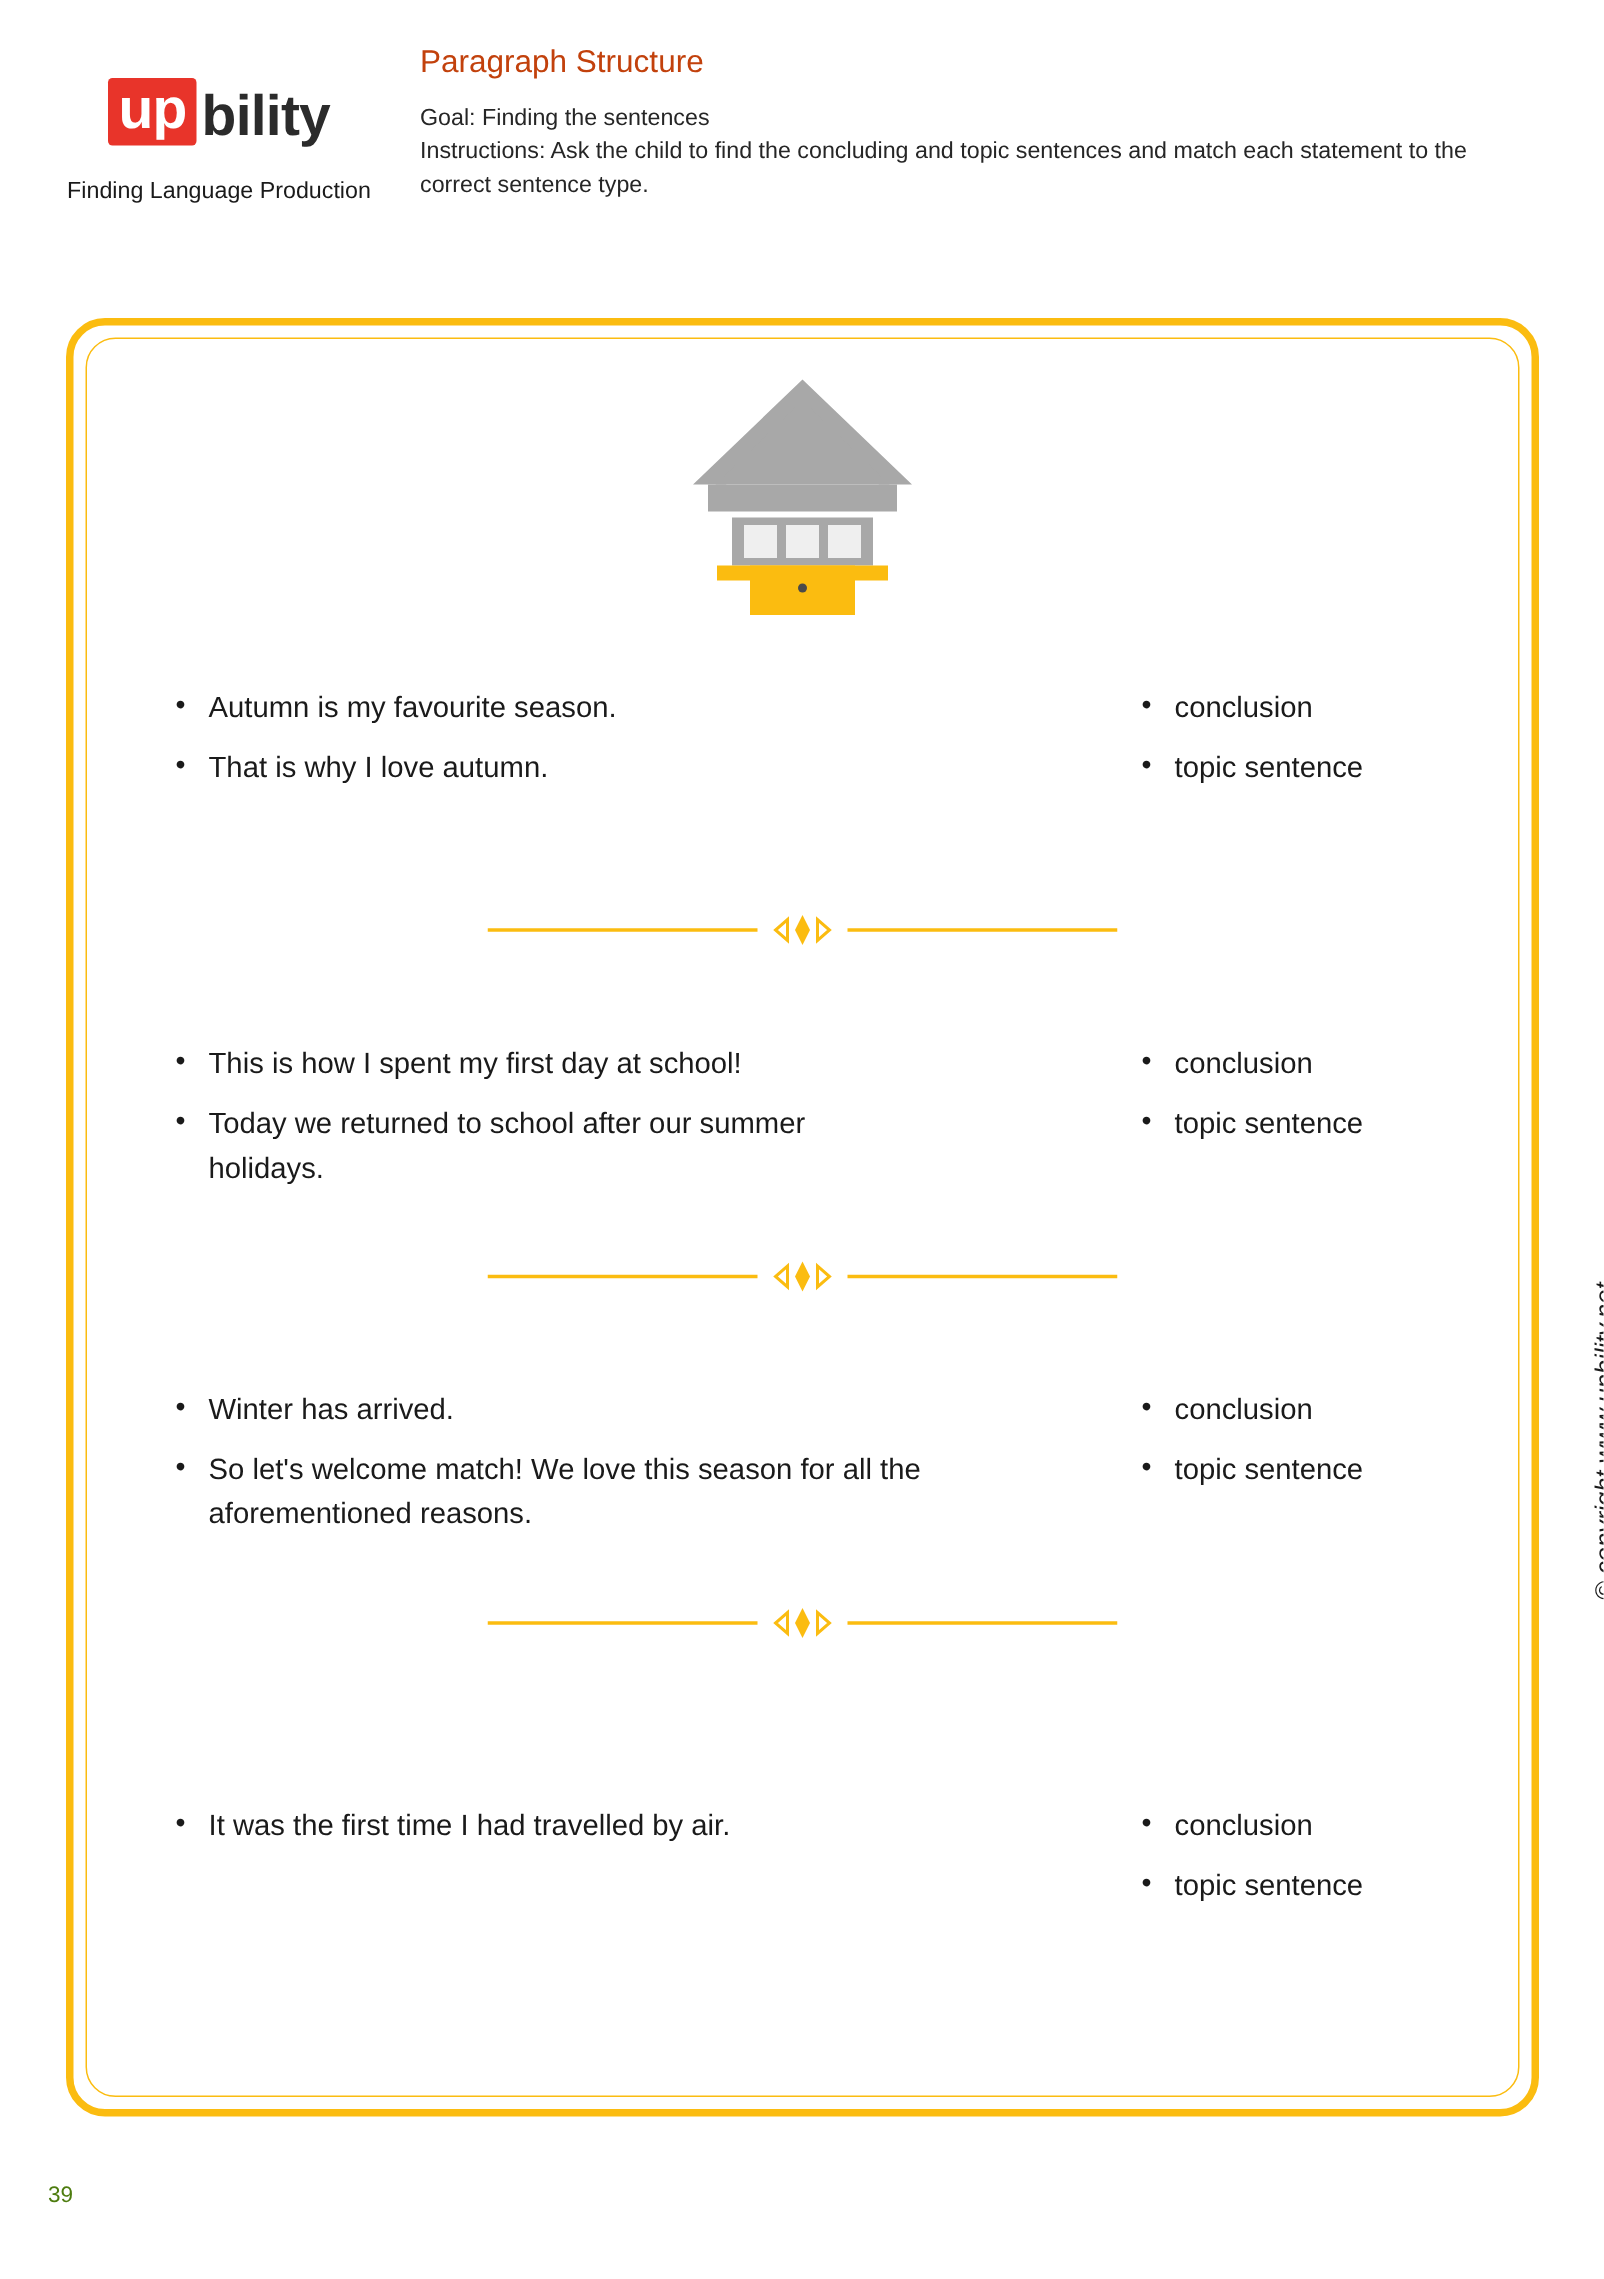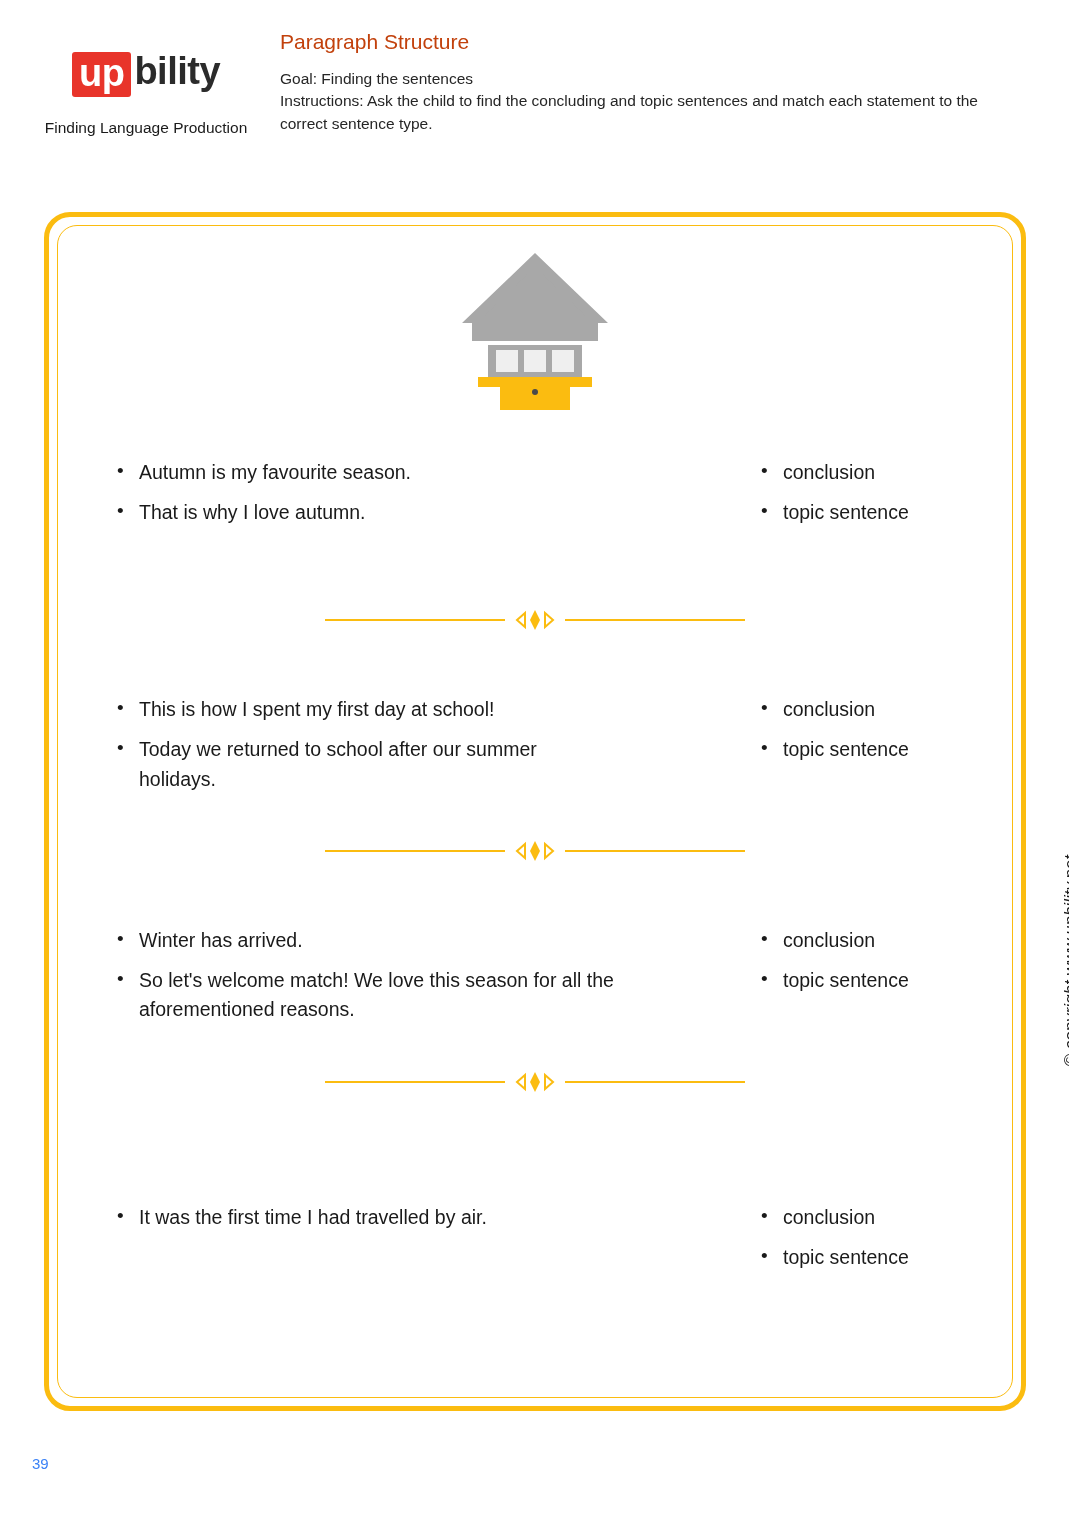--- a/index.html
+++ b/index.html
@@ -25,21 +25,21 @@
   }
   .brand {
     position: absolute;
     left: 30px;
     top: 52px;
     width: 232px;
     text-align: center;
   }
   .logo {
     display: flex;
-    align-items: flex-start;
+    align-items: flex-end;
     justify-content: center;
     font-size: 38px;
     font-weight: bold;
     letter-spacing: -0.5px;
     line-height: 1;
   }
   .logo-up {
     background: #e8342a;
     color: #ffffff;
     padding: 2px 7px 5px 7px;
@@ -171,21 +171,21 @@
     white-space: nowrap;
     text-align: left;
   }
 
   
   .page-num {
     position: absolute;
     left: 32px;
     top: 1455px;
     font-size: 15px;
-    color: #3b82f6;
+    color: #4d7c0f;
   }
 </style>
 </head>
 <body>
 
 <div class="header">
 
   <div class="brand">
     <div class="logo">
       <span class="logo-up">up</span>

